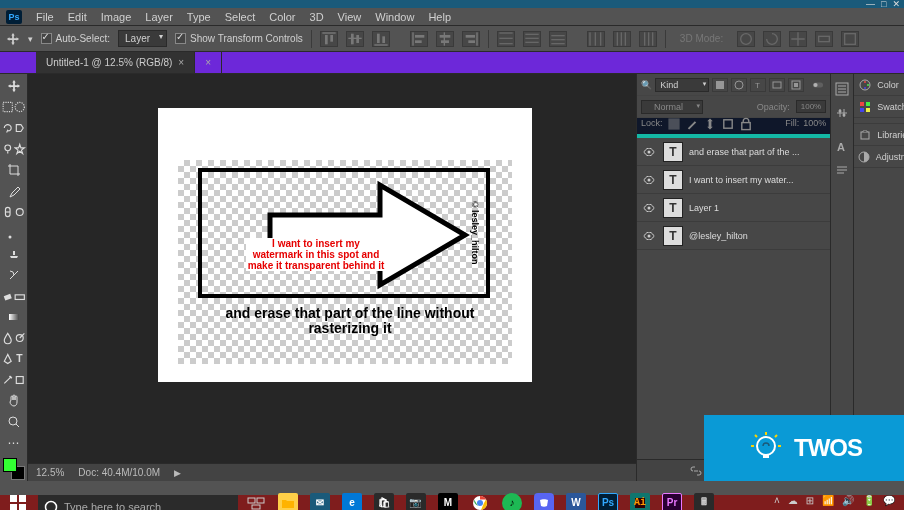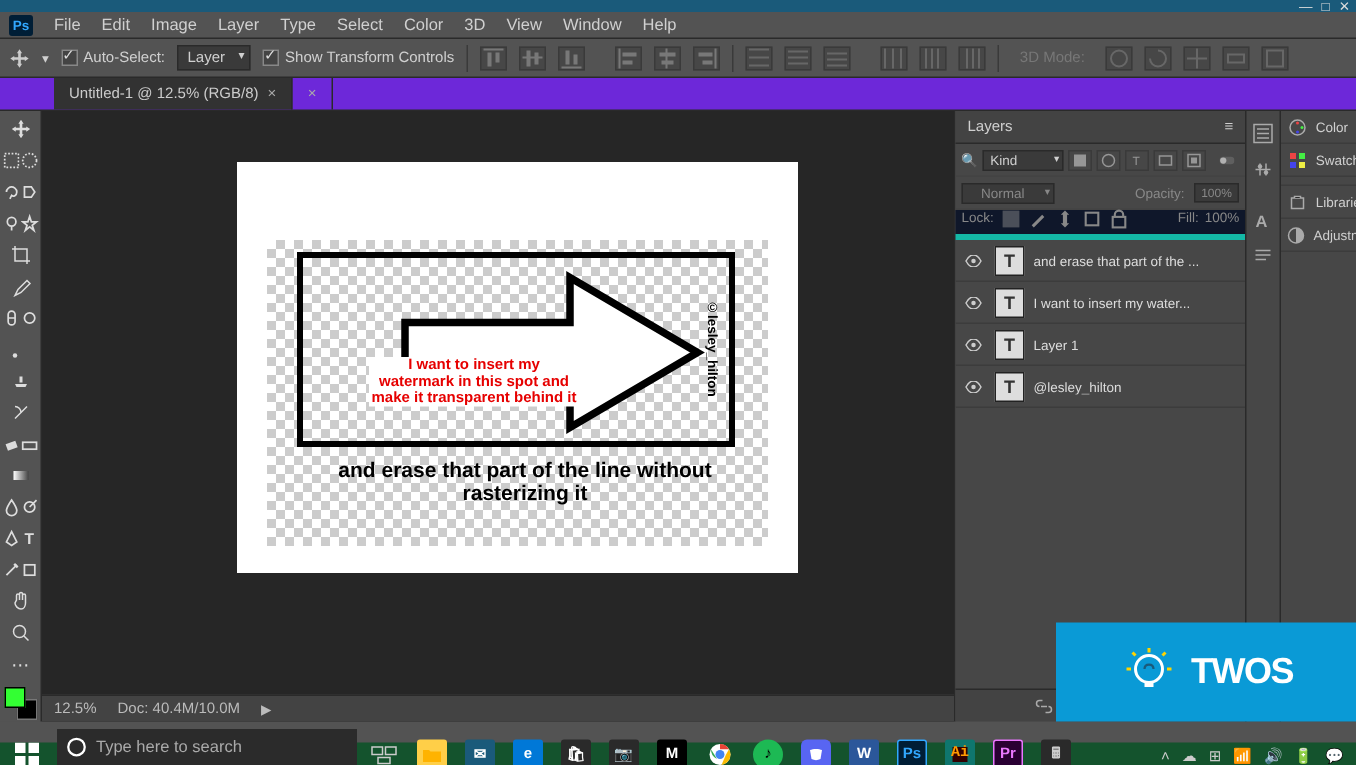--- a/index.html
+++ b/index.html
@@ -86,21 +86,21 @@
 .panels-mid .layer-footer .fbtn { width: 16px; height: 14px; display: flex; align-items: center; justify-content: center; }
 
 
 .dock-col { width: 28px; background: #474747; border-left: 1px solid #2a2a2a; display: flex; flex-direction: column; align-items: center; padding-top: 4px; gap: 2px; }
 .dock-col .dicon { width: 22px; height: 22px; display: flex; align-items: center; justify-content: center; }
 .right-stack { width: 76px; background: #474747; border-left: 1px solid #2a2a2a; display: flex; flex-direction: column; }
 .right-stack .rp { height: 22px; display: flex; align-items: center; gap: 5px; padding: 0 4px; font-size: 9px; border-bottom: 1px solid #3c3c3c; }
 .right-stack .rp .ricon { width: 14px; height: 14px; display: flex; align-items: center; justify-content: center; }
 
 
-.taskbar { position: absolute; bottom: 0; left: 0; right: 0; height: 15px; background: #14532d; display: flex; align-items: flex-end; z-index: 50; }
+.taskbar { position: absolute; bottom: 0; left: 0; right: 0; height: 15px; background: #7f1d1d; display: flex; align-items: flex-start; z-index: 50; }
 .taskbar .start { width: 36px; height: 100%; display: flex; align-items: center; justify-content: center; }
 .taskbar .start svg { width: 16px; height: 16px; }
 .taskbar .search { flex: 0 0 200px; height: 24px; background: #2b2b2b; display: flex; align-items: center; gap: 6px; padding: 0 6px; color: #aaa; font-size: 11px; margin: 0 2px; }
 .taskbar .tbtn { width: 32px; height: 100%; display: flex; align-items: center; justify-content: center; }
 .taskbar .tbtn .tsq { width: 20px; height: 20px; border-radius: 2px; display:flex; align-items:center; justify-content:center; font-size:10px; font-weight:bold; }
 .taskbar .tray { margin-left: auto; display: flex; align-items: center; gap: 8px; padding: 0 8px; color: #ccc; font-size: 10px; }
 
 
 .twos { position: absolute; right: 0; bottom: 29px; width: 200px; height: 66px; background: #0a9ad6; display: flex; align-items: center; justify-content: center; gap: 8px; z-index: 60; }
 .twos .bulb { width: 40px; height: 40px; }
@@ -422,24 +422,20 @@
     </div>
     <div class="statusbar">
       <span>12.5%</span>
       <span>Doc: 40.4M/10.0M</span>
       <span class="arrow-r">▶</span>
     </div>
   </div>
 
   <div class="panels">
     <div class="panels-mid">
-      <div class="panel-tab">
-        <span>Layers</span>
-        <span class="menu">≡</span>
-      </div>
       <div class="filter-row">
         <div style="font-size:9px;">🔍</div>
         <div class="kind-dd">Kind</div>
         <div class="ficon">
             <svg viewBox="0 0 10 10">
               <rect x="1" y="1" width="8" height="8" fill="#aaa"></rect>
             </svg>
           </div>
         <div class="ficon">
             <svg viewBox="0 0 10 10">

